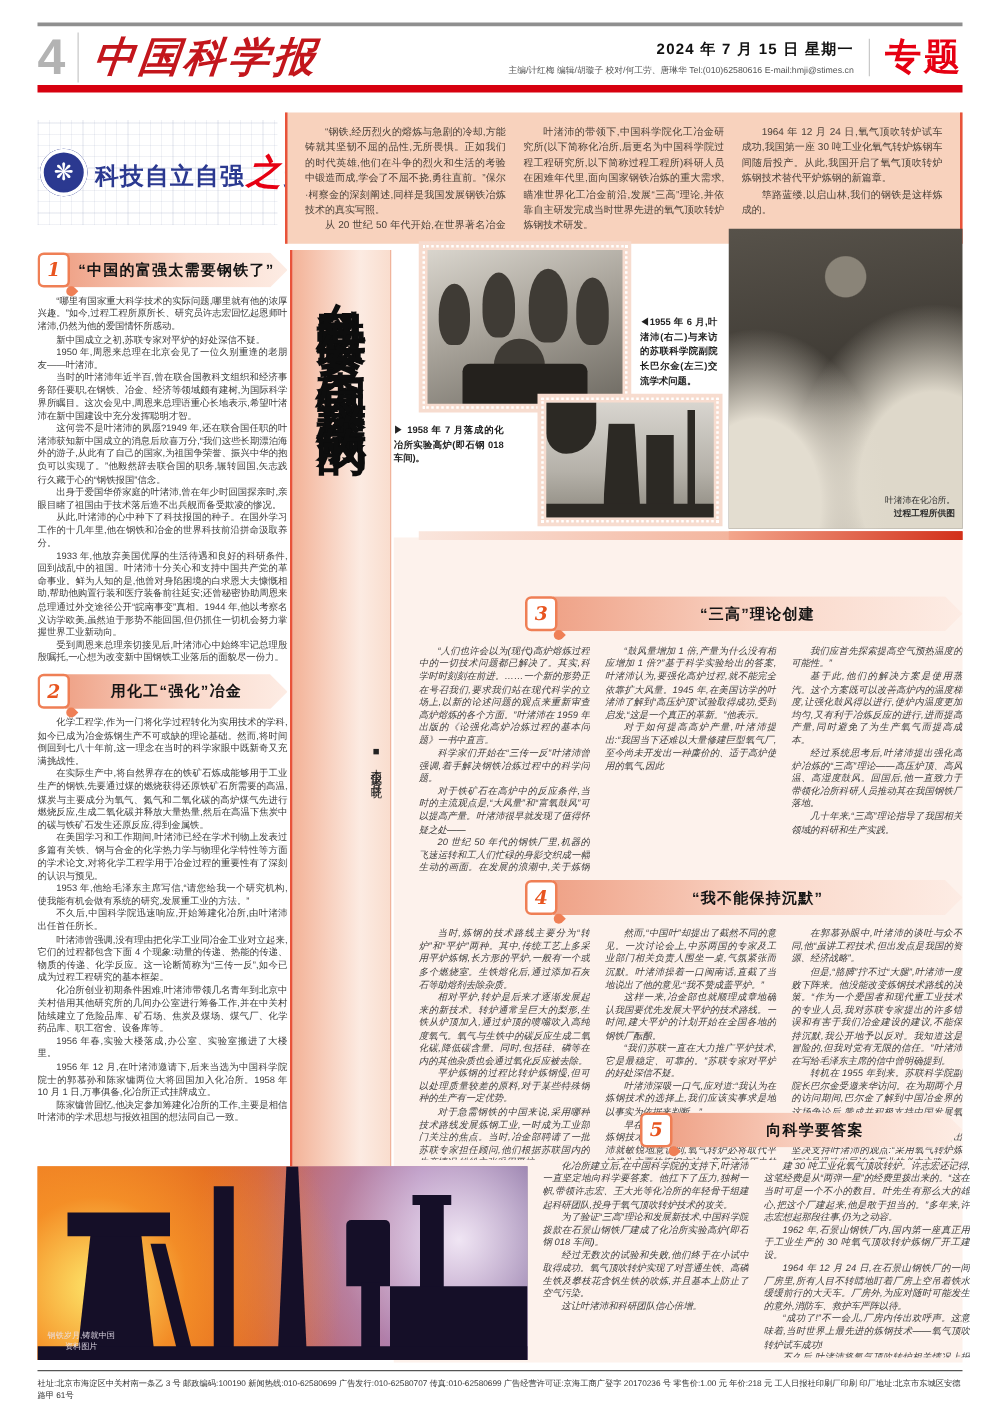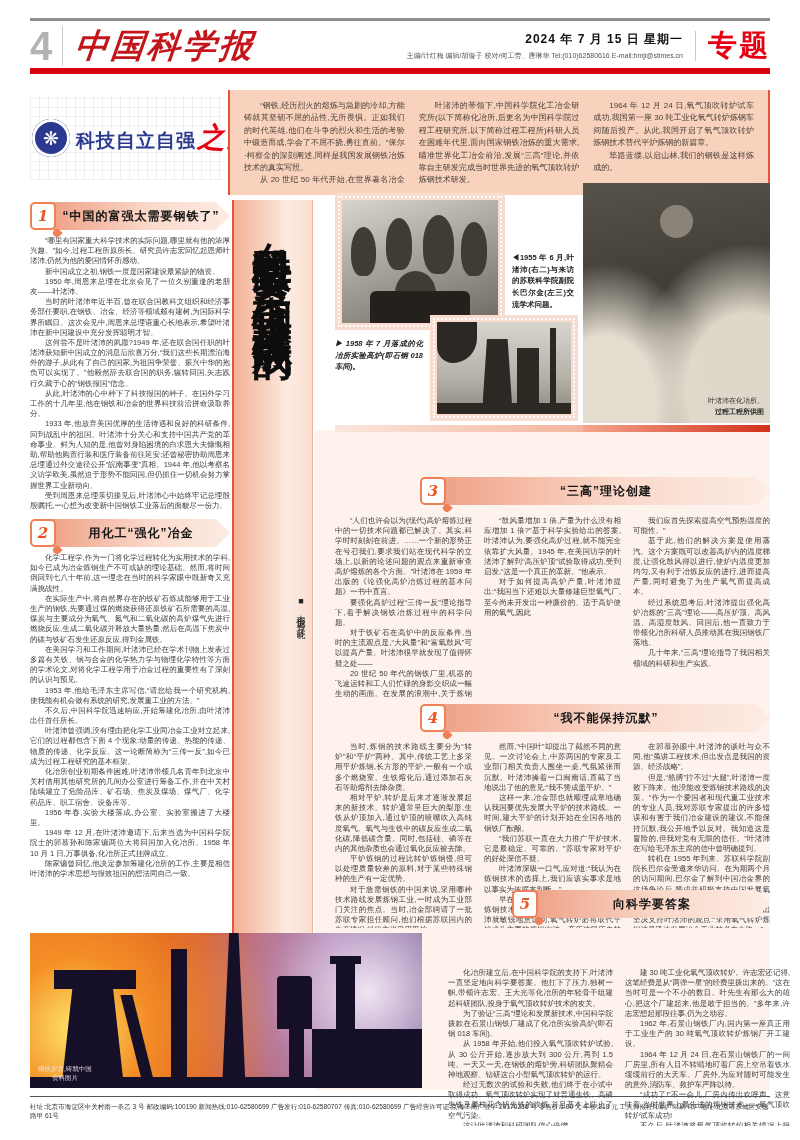--- a/index.html
+++ b/index.html
@@ -69,21 +69,21 @@
       radial-gradient(circle at 50% 16%,#8a8478 0 16px,rgba(0,0,0,0) 17px),
       radial-gradient(ellipse at 12% 92%,#e3ddd0 0 22%,rgba(0,0,0,0) 45%),
       radial-gradient(ellipse at 88% 86%,#ded8ca 0 26%,rgba(0,0,0,0) 50%),
       linear-gradient(170deg,#57524a 0%,#3b3731 55%,#57514a 100%);}
   .portrait-cap{position:absolute;right:6px;bottom:6px;text-align:right;font-size:7px;color:#2a2a2a;line-height:1.5;}
   .portrait-cap .l2{font-weight:bold;}
   .cap{position:absolute;font-size:7.5px;font-weight:bold;color:#222;line-height:1.55;text-align:justify;}
   .photos-band{position:absolute;left:335px;top:425px;width:435px;height:7px;
     background:linear-gradient(90deg,#fae6dd 0%,#f3b29a 60%,#d2301a 100%);}
   
-  .cols{position:absolute;display:flex;gap:12px;overflow:hidden;}
+  .cols{position:absolute;display:flex;gap:12px;overflow:hidden;font-style:italic;}
   .cols .c{flex:1;overflow:hidden;}
   .head-abs{position:absolute;display:flex;align-items:center;}
   
   .illus{position:absolute;left:30px;top:933px;width:392px;height:155px;overflow:hidden;
     background:
       radial-gradient(circle at 12% 62%,rgba(255,238,110,.95) 0,rgba(247,150,40,.85) 20%,rgba(230,90,30,0) 55%),
       radial-gradient(circle at 86% 38%,rgba(246,238,250,.95) 0,rgba(196,170,215,.55) 28%,rgba(120,70,140,0) 60%),
       linear-gradient(90deg,#e8681f 0%,#d2491d 45%,#8a4b8a 78%,#4c3268 100%);}
   .sil{position:absolute;background:#150f28;}
   .illus-cap{position:absolute;left:8px;bottom:5px;font-size:6.5px;color:#e9e2ee;opacity:.9;line-height:1.5;}
@@ -133,42 +133,43 @@
 
   <div class="main-bg"></div>
 
   <div class="left-col body-text">
     <div class="sec-head">
       <div class="num-badge">1</div>
       <div class="ribbon">“中国的富强太需要钢铁了”</div>
     </div>
     <div>
         <p>“哪里有国家重大科学技术的实际问题,哪里就有他的浓厚兴趣。”如今,过程工程所原所长、研究员许志宏回忆起恩师叶渚沛,仍然为他的爱国情怀所感动。</p>
-        <p>新中国成立之初,钢铁一度是国家建设最紧缺的物资。</p>
+        <p>新中国成立之初,苏联专家对平炉的好处深信不疑。</p>
         <p>1950 年,周恩来总理在北京会见了一位久别重逢的老朋友——叶渚沛。</p>
         <p>当时的叶渚沛年近半百,曾在联合国教科文组织和经济事务部任要职,在钢铁、冶金、经济等领域颇有建树,为国际科学界所瞩目。这次会见中,周恩来总理语重心长地表示,希望叶渚沛在新中国建设中充分发挥聪明才智。</p>
         <p>这何尝不是叶渚沛的夙愿?1949 年,还在联合国任职的叶渚沛获知新中国成立的消息后欣喜万分,“我们这些长期漂泊海外的游子,从此有了自己的国家,为祖国争荣誉、振兴中华的抱负可以实现了。”他毅然辞去联合国的职务,辗转回国,矢志践行久藏于心的“钢铁报国”信念。</p>
+        <p>出身于爱国华侨家庭的叶渚沛,曾在年少时回国探亲时,亲眼目睹了祖国由于技术落后造不出兵舰而备受欺凌的惨况。</p>
         <p>从此,叶渚沛的心中种下了科技报国的种子。在国外学习工作的十几年里,他在钢铁和冶金的世界科技前沿拼命汲取养分。</p>
         <p>1933 年,他放弃美国优厚的生活待遇和良好的科研条件,回到战乱中的祖国。叶渚沛十分关心和支持中国共产党的革命事业。鲜为人知的是,他曾对身陷困境的白求恩大夫慷慨相助,帮助他购置行装和医疗装备前往延安;还曾秘密协助周恩来总理通过外交途径公开“皖南事变”真相。1944 年,他以考察名义访学欧美,虽然迫于形势不能回国,但仍抓住一切机会努力掌握世界工业新动向。</p>
         <p>受到周恩来总理亲切接见后,叶渚沛心中始终牢记总理殷殷嘱托,一心想为改变新中国钢铁工业落后的面貌尽一份力。</p>
       </div>
     <div class="sec-head" style="margin-top:8px;">
       <div class="num-badge">2</div>
       <div class="ribbon">用化工“强化”冶金</div>
     </div>
     <div>
         <p>化学工程学,作为一门将化学过程转化为实用技术的学科,如今已成为冶金炼钢生产不可或缺的理论基础。然而,将时间倒回到七八十年前,这一理念在当时的科学家眼中既新奇又充满挑战性。</p>
         <p>在实际生产中,将自然界存在的铁矿石炼成能够用于工业生产的钢铁,先要通过煤的燃烧获得还原铁矿石所需要的高温,煤炭与主要成分为氧气、氮气和二氧化碳的高炉煤气先进行燃烧反应,生成二氧化碳并释放大量热量,然后在高温下焦炭中的碳与铁矿石发生还原反应,得到金属铁。</p>
         <p>在美国学习和工作期间,叶渚沛已经在学术刊物上发表过多篇有关铁、钢与合金的化学热力学与物理化学特性等方面的学术论文,对将化学工程学用于冶金过程的重要性有了深刻的认识与预见。</p>
         <p>1953 年,他给毛泽东主席写信,“请您给我一个研究机构,使我能有机会做有系统的研究,发展重工业的方法。”</p>
         <p>不久后,中国科学院迅速响应,开始筹建化冶所,由叶渚沛出任首任所长。</p>
         <p>叶渚沛曾强调,没有理由把化学工业同冶金工业对立起来,它们的过程都包含下面 4 个现象:动量的传递、热能的传递、物质的传递、化学反应。这一论断简称为“三传一反”,如今已成为过程工程研究的基本框架。</p>
         <p>化冶所创业初期条件困难,叶渚沛带领几名青年到北京中关村借用其他研究所的几间办公室进行筹备工作,并在中关村陆续建立了危险品库、矿石场、焦炭及煤场、煤气厂、化学药品库、职工宿舍、设备库等。</p>
         <p>1956 年春,实验大楼落成,办公室、实验室搬进了大楼里。</p>
-        <p>1949 年 12 月,在叶渚沛邀请下,后来当选为中国科学院院士的郭慕孙和陈家镛两位大将回国加入化冶所。1958 年 10 月 1 日,万事俱备,化冶所正式挂牌成立。</p>
+        <p>1956 年 12 月,在叶渚沛邀请下,后来当选为中国科学院院士的郭慕孙和陈家镛两位大将回国加入化冶所。1958 年 10 月 1 日,万事俱备,化冶所正式挂牌成立。</p>
         <p>陈家镛曾回忆,他决定参加筹建化冶所的工作,主要是相信叶渚沛的学术思想与报效祖国的想法同自己一致。</p>
       </div>
   </div>
 
   <div class="v-strip">
     <div class="v-title">向科学要答案:钢铁是这样炼成的</div>
     <div class="v-byline">■本报记者 甘晓</div>
   </div>
 
   <div class="stamp" style="left:335px;top:193px;width:170px;height:137px;">
@@ -185,39 +186,39 @@
 
   <div class="stamp" style="left:430px;top:315px;width:148px;height:106px;">
     <div class="ph" style="background:linear-gradient(#d8d5cf 0%,#b5b1a9 60%,#8d897f 100%);">
       <div class="sil2" style="left:0;top:0;width:30%;height:45%;border-radius:0 0 60% 40%;"></div>
       <div class="sil2" style="left:34%;top:18%;width:22%;height:72%;clip-path:polygon(15% 0,85% 0,100% 100%,0 100%);"></div>
       <div class="sil2" style="left:60%;top:28%;width:16%;height:62%;"></div>
       <div class="sil2" style="left:84%;top:6%;width:5%;height:84%;"></div>
       <div class="sil2" style="left:0;bottom:0;width:100%;height:12%;"></div>
     </div>
   </div>
-  <div class="cap" style="left:335px;top:338px;width:88px;font-style:italic;">▶ 1958 年 7 月落成的化冶所实验高炉(即石钢 018 车间)。</div>
+  <div class="cap" style="left:315px;top:338px;width:88px;">▶ 1958 年 7 月落成的化冶所实验高炉(即石钢 018 车间)。</div>
 
   <div class="portrait">
     <div class="portrait-cap">
       <div>叶渚沛在化冶所。</div>
       <div class="l2">过程工程所供图</div>
     </div>
   </div>
   <div class="photos-band"></div>
   <div style="position:absolute;left:583px;top:425px;width:187px;height:7px;background:linear-gradient(90deg,#f3a68c,#d2301a);"></div>
 
   <div class="head-abs" style="left:420px;top:477px;width:350px;">
     <div class="num-badge">3</div>
     <div class="ribbon">“三高”理论创建</div>
   </div>
   <div class="cols body-text" style="left:335px;top:516px;width:435px;height:182px;">
     <div class="c">
         <p>“人们也许会以为(现代)高炉熔炼过程中的一切技术问题都已解决了。其实,科学时时刻刻在前进。……一个新的形势正在号召我们,要求我们站在现代科学的立场上,以新的论述问题的观点来重新审查高炉熔炼的各个方面。”叶渚沛在 1959 年出版的《论强化高炉冶炼过程的基本问题》一书中直言。</p>
-        <p>要强化高炉过程“三传一反”理论指导下,着手解决钢铁冶炼过程中的科学问题。</p>
+        <p>科学家们开始在“三传一反”叶渚沛曾强调,着手解决钢铁冶炼过程中的科学问题。</p>
         <p>对于铁矿石在高炉中的反应条件,当时的主流观点是,“大风量”和“富氧鼓风”可以提高产量。叶渚沛很早就发现了值得怀疑之处——</p>
         <p>20 世纪 50 年代的钢铁厂里,机器的飞速运转和工人们忙碌的身影交织成一幅生动的画面。在发展的浪潮中,关于炼钢技术的争论如同湖面下的暗流,涌动激荡。</p>
       </div>
     <div class="c" style="padding-top:0;">
         <p>“鼓风量增加 1 倍,产量为什么没有相应增加 1 倍?”基于科学实验给出的答案,叶渚沛认为,要强化高炉过程,就不能完全依靠扩大风量。1945 年,在美国访学的叶渚沛了解到“高压炉顶”试验取得成功,受到启发,“这是一个真正的革新。”他表示。</p>
         <p>对于如何提高高炉产量,叶渚沛提出:“我国当下还难以大量修建巨型氧气厂,至今尚未开发出一种廉价的、适于高炉使用的氧气,因此</p>
       </div>
     <div class="c">
         <p>我们应首先探索提高空气预热温度的可能性。”</p>
         <p>基于此,他们的解决方案是使用蒸汽。这个方案既可以改善高炉内的温度梯度,让强化鼓风得以进行,使炉内温度更加均匀,又有利于冶炼反应的进行,进而提高产量,同时避免了为生产氧气而提高成本。</p>
@@ -249,25 +250,24 @@
         <p>但是,“胳膊”拧不过“大腿”,叶渚沛一度败下阵来。他没能改变炼钢技术路线的决策。“作为一个爱国者和现代重工业技术的专业人员,我对苏联专家提出的许多错误和有害于我们冶金建设的建议,不能保持沉默,我公开地予以反对。我知道这是冒险的,但我对党有无限的信任。”叶渚沛在写给毛泽东主席的信中曾明确提到。</p>
         <p>转机在 1955 年到来。苏联科学院副院长巴尔金受邀来华访问。在为期两个月的访问期间,巴尔金了解到中国冶金界的这场争论后,赞成并积极支持中国发展氧气顶吹转炉炼钢。</p>
         <p>巴尔金在写给中方的报告中明确提出坚决支持叶渚沛的观点:“采用氧气转炉炼钢法是迅速发展冶金工业的必由之路。”</p>
       </div>
   </div>
 
   <div class="head-abs" style="left:512px;top:890px;width:258px;">
     <div class="num-badge">5</div>
     <div class="ribbon">向科学要答案</div>
   </div>
-  <div class="cols body-text" style="left:448px;top:928px;width:342px;height:158px;margin-top:40px;">
+  <div class="cols body-text" style="left:434px;top:928px;width:342px;height:158px;">
     <div class="c">
         <p>化冶所建立后,在中国科学院的支持下,叶渚沛一直坚定地向科学要答案。他扛下了压力,独树一帜,带领许志宏、王大光等化冶所的年轻骨干组建起科研团队,投身于氧气顶吹转炉技术的攻关。</p>
         <p>为了验证“三高”理论和发展新技术,中国科学院拨款在石景山钢铁厂建成了化冶所实验高炉(即石钢 018 车间)。</p>
-        <p>从 1958 年开始,他们投入氧气顶吹转炉试验,从 30 公斤开始,逐步放大到 300 公斤,再到 1.5 吨。一天又一天,在钢铁的熔炉旁,科研团队聚精会神地观察、钻研这台小型氧气顶吹转炉的运行。</p>
         <p>经过无数次的试验和失败,他们终于在小试中取得成功。氧气顶吹转炉实现了对普通生铁、高磷生铁及攀枝花含钒生铁的吹炼,并且基本上防止了空气污染。</p>
         <p>这让叶渚沛和科研团队信心倍增。</p>
       </div>
     <div class="c">
         <p>建 30 吨工业化氧气顶吹转炉。许志宏还记得,这笔经费是从“两弹一星”的经费里拨出来的。“这在当时可是一个不小的数目。叶先生有那么大的雄心,把这个厂建起来,他是敢于担当的。”多年来,许志宏想起那段往事,仍为之动容。</p>
         <p>1962 年,石景山钢铁厂内,国内第一座真正用于工业生产的 30 吨氧气顶吹转炉炼钢厂开工建设。</p>
         <p>1964 年 12 月 24 日,在石景山钢铁厂的一间厂房里,所有人目不转睛地盯着厂房上空吊着铁水缓缓前行的大天车。厂房外,为应对随时可能发生的意外,消防车、救护车严阵以待。</p>
         <p>“成功了!”不一会儿,厂房内传出欢呼声。这意味着,当时世界上最先进的炼钢技术——氧气顶吹转炉试车成功!</p>
         <p>不久后,叶渚沛将氧气顶吹转炉相关情况上报国家。国家通过决议,此后我国建立炼钢厂不再建平炉,都改为建氧气顶吹转炉,我国炼钢史从此翻开新的篇章。</p>
       </div>

